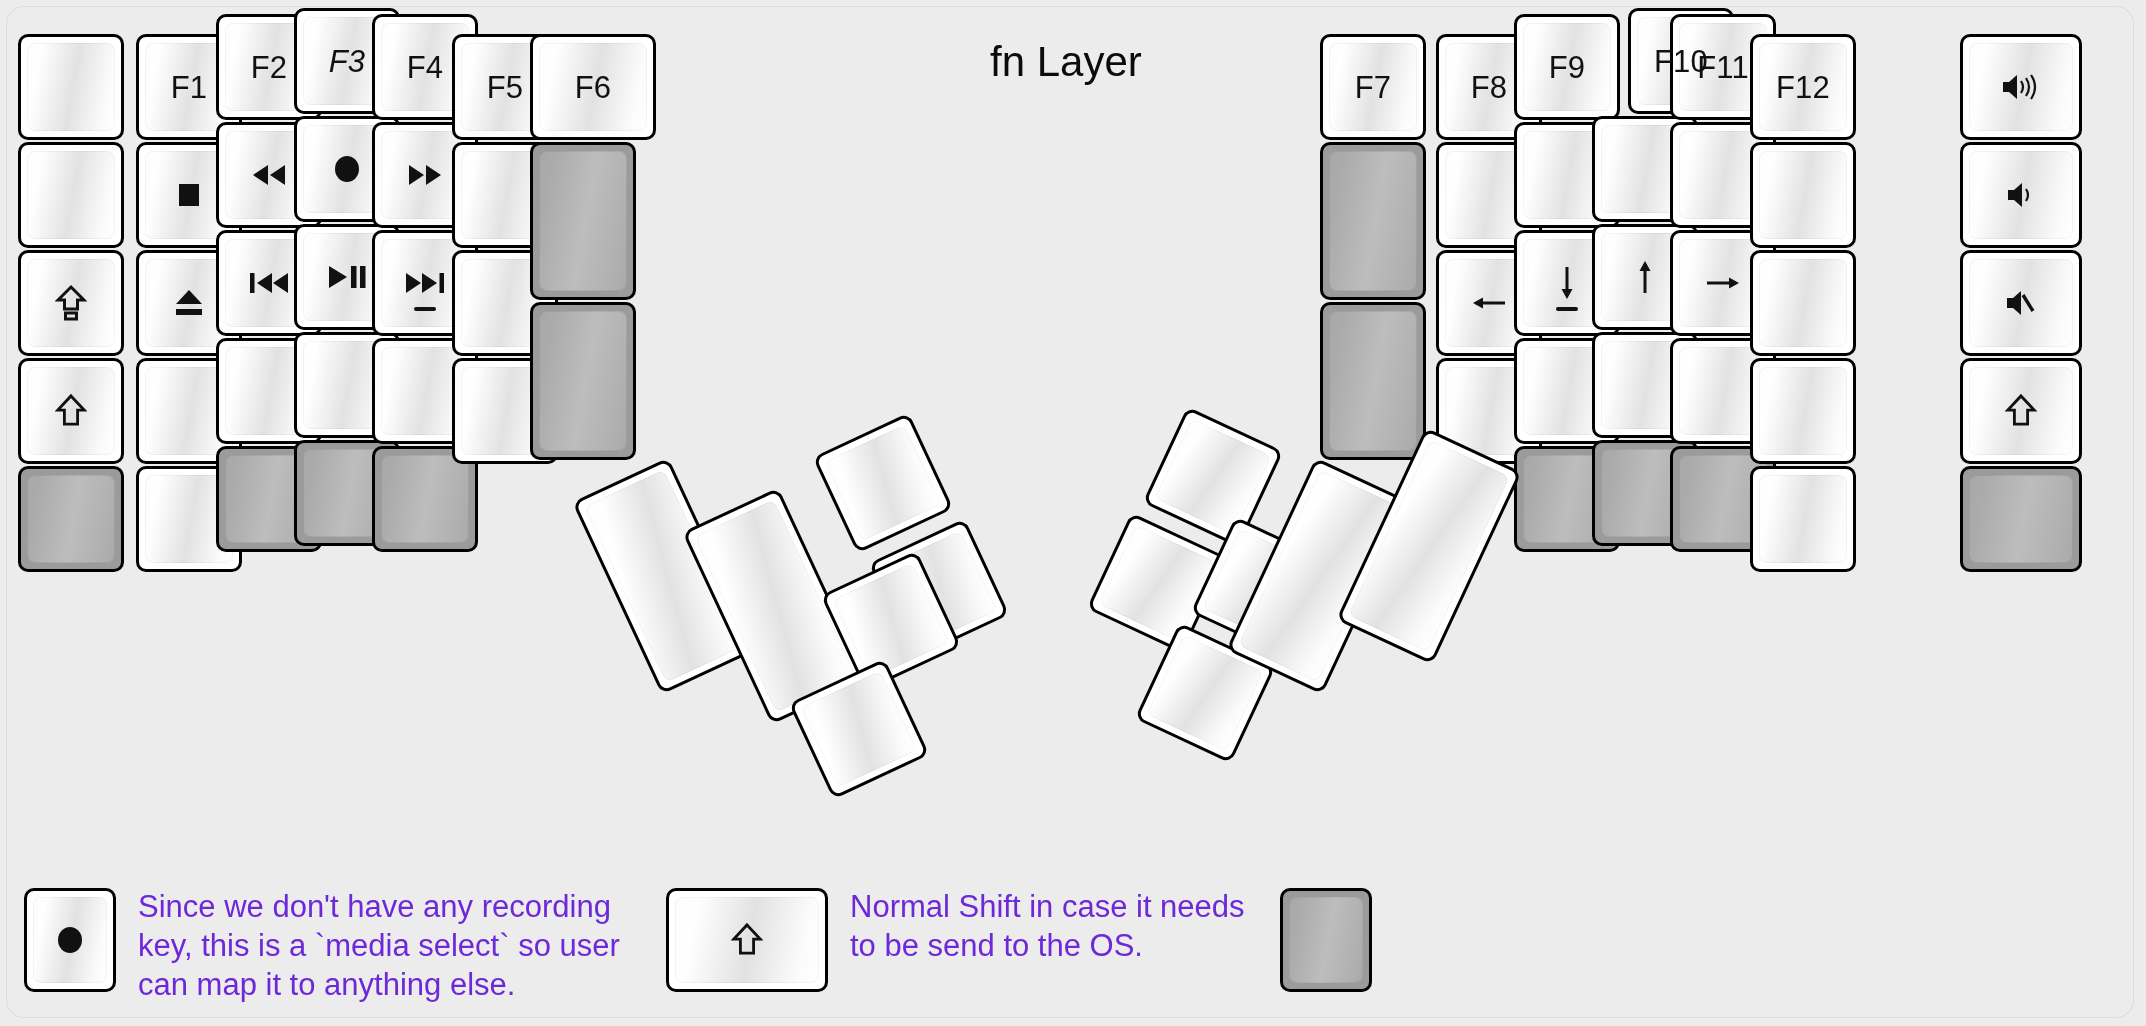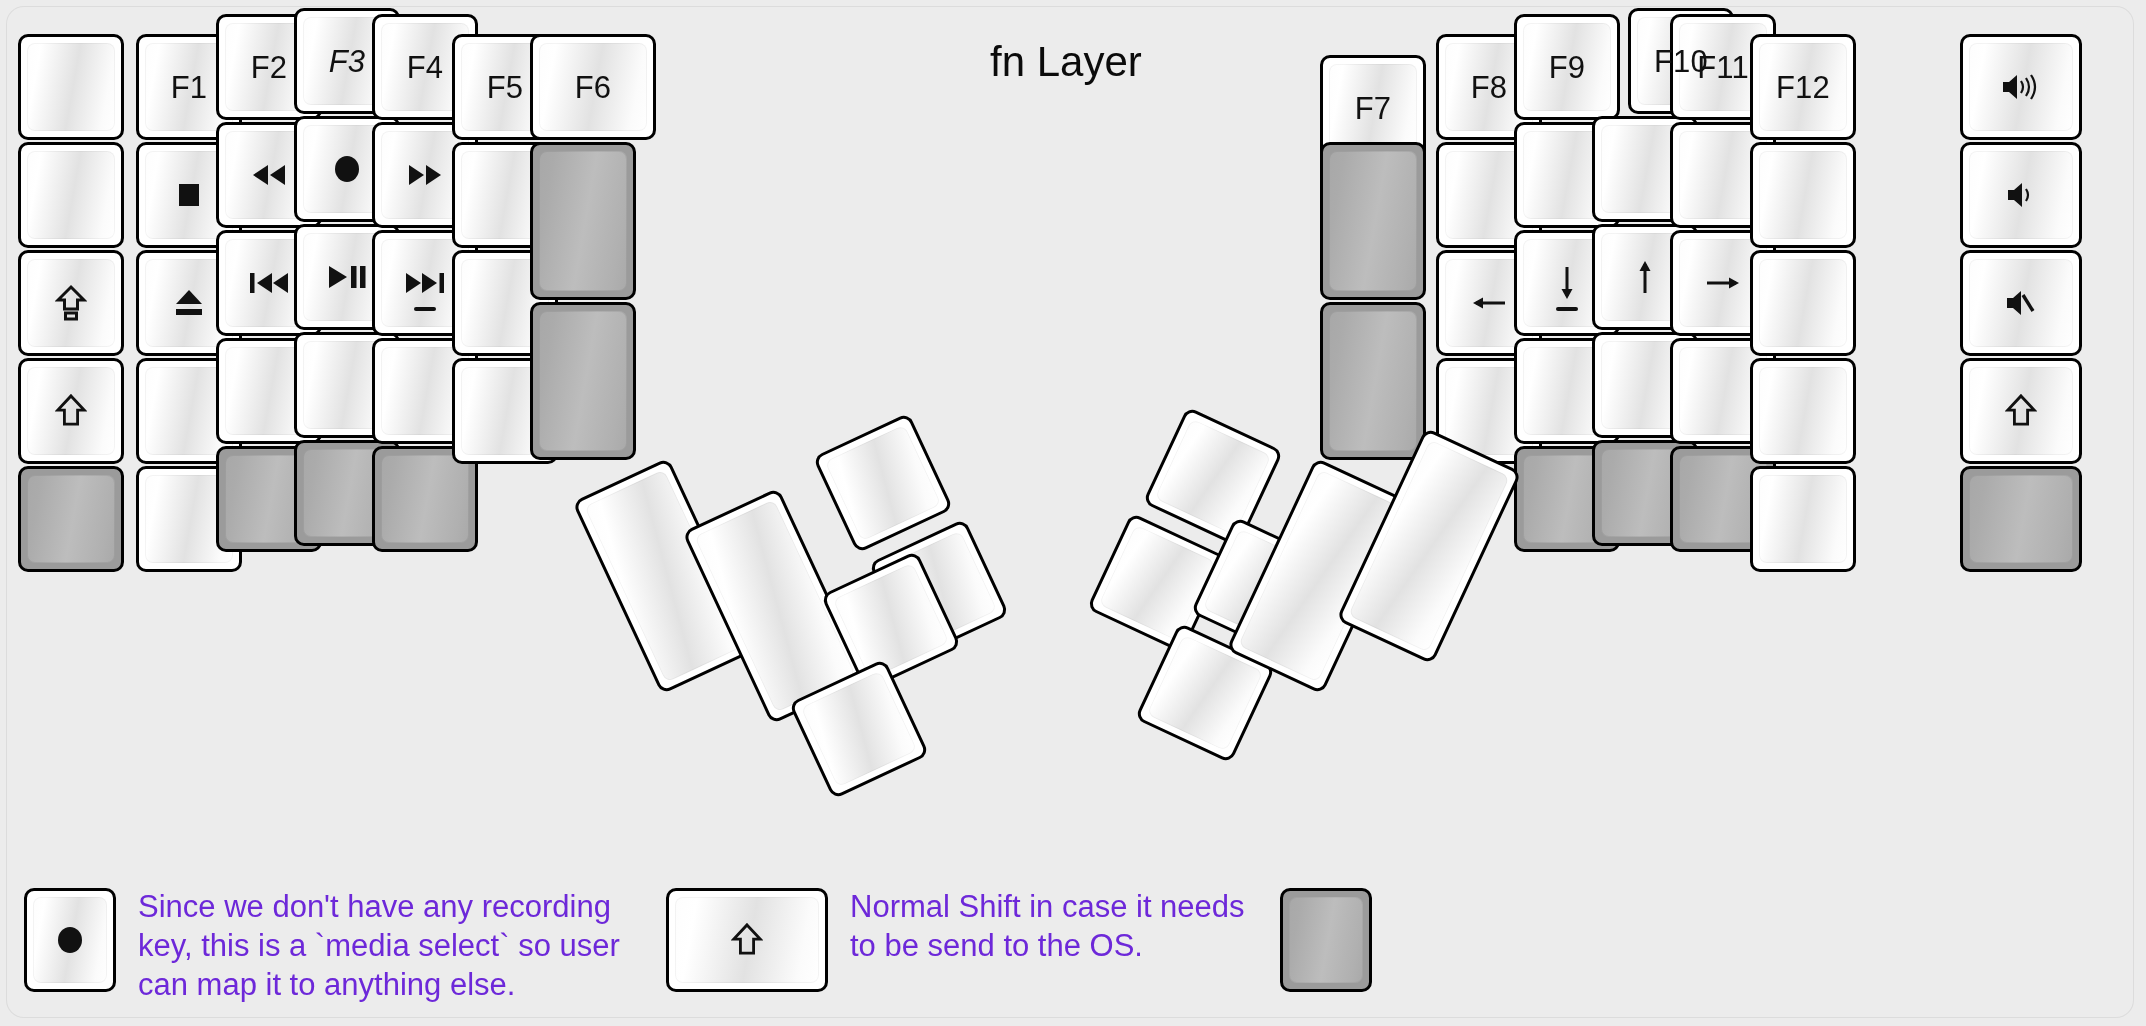--- a/index.html
+++ b/index.html
@@ -300,21 +300,21 @@
       <div class="key trans" style="left: 530px; top: 142px; width: 106px; height: 158px;">
         <div class="cap">
           <span class="lab"></span>
         </div>
       </div>
       <div class="key trans" style="left: 530px; top: 302px; width: 106px; height: 158px;">
         <div class="cap">
           <span class="lab"></span>
         </div>
       </div>
-      <div class="key" style="left: 1320px; top: 34px; width: 106px; height: 106px; margin-top: 21px;">
+      <div class="key" style="left: 1320px; top: 34px; width: 106px; height: 106px;">
         <div class="cap">
           <span class="lab">F7</span>
         </div>
       </div>
       <div class="key trans" style="left: 1320px; top: 142px; width: 106px; height: 158px;">
         <div class="cap">
           <span class="lab"></span>
         </div>
       </div>
       <div class="key trans" style="left: 1320px; top: 302px; width: 106px; height: 158px;">

